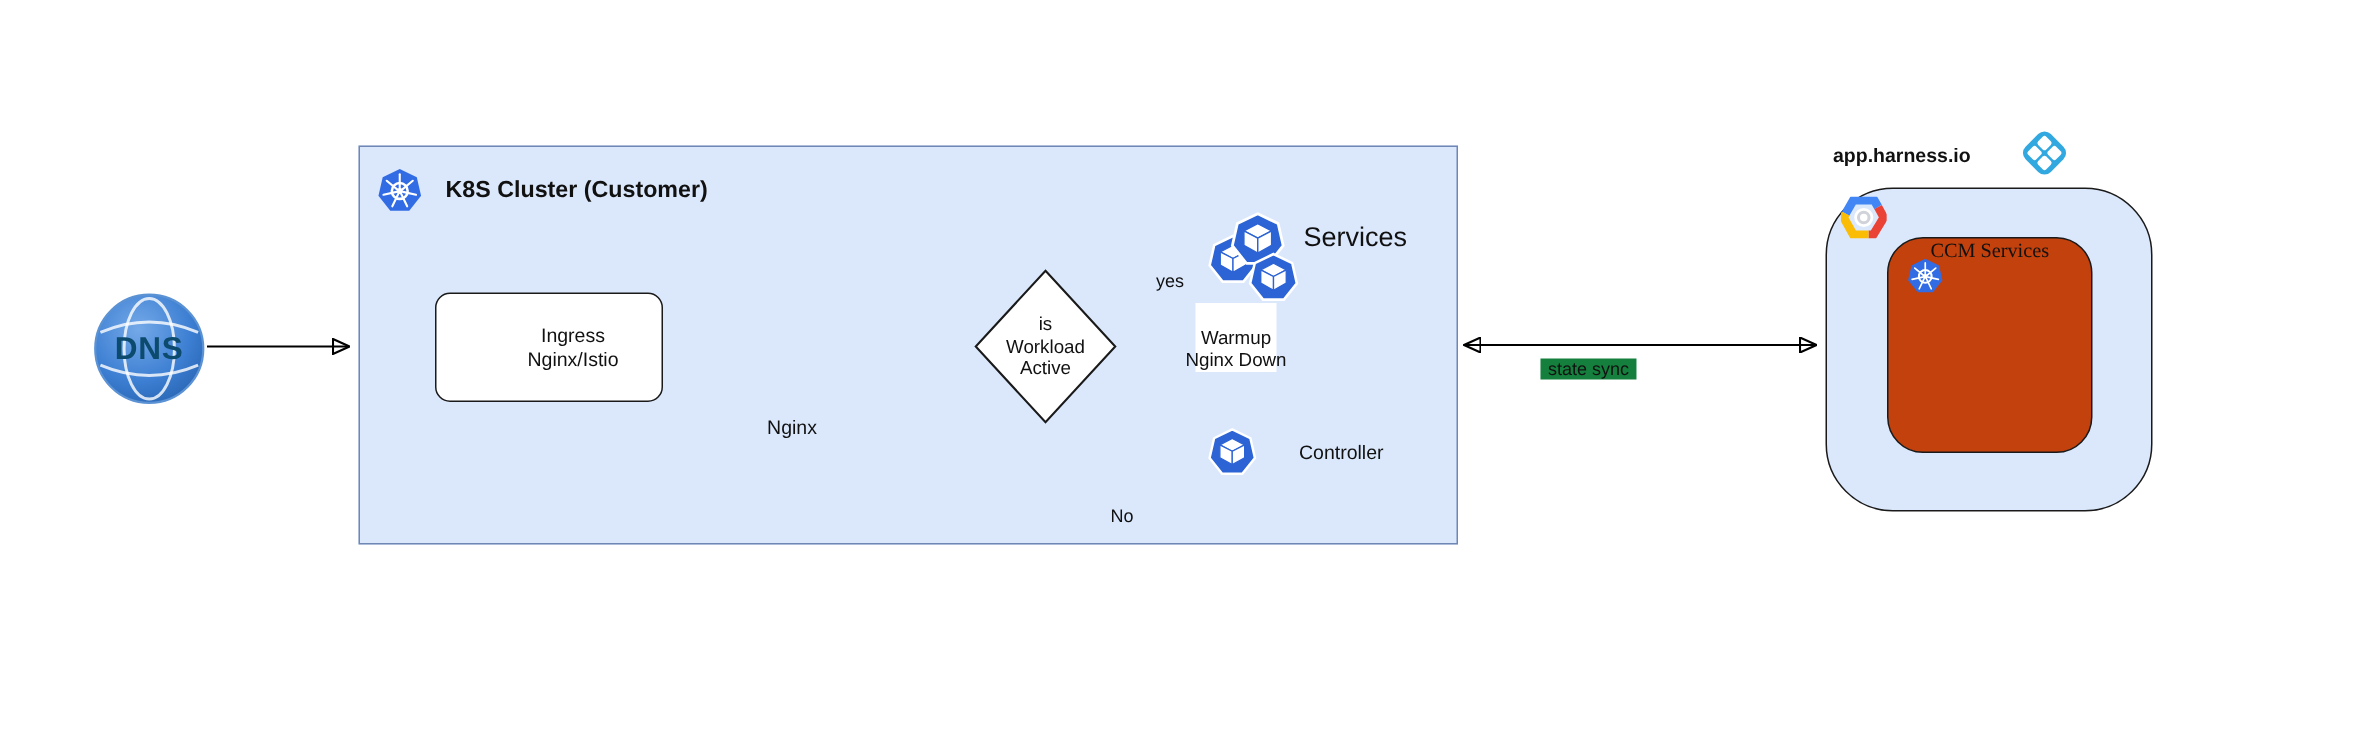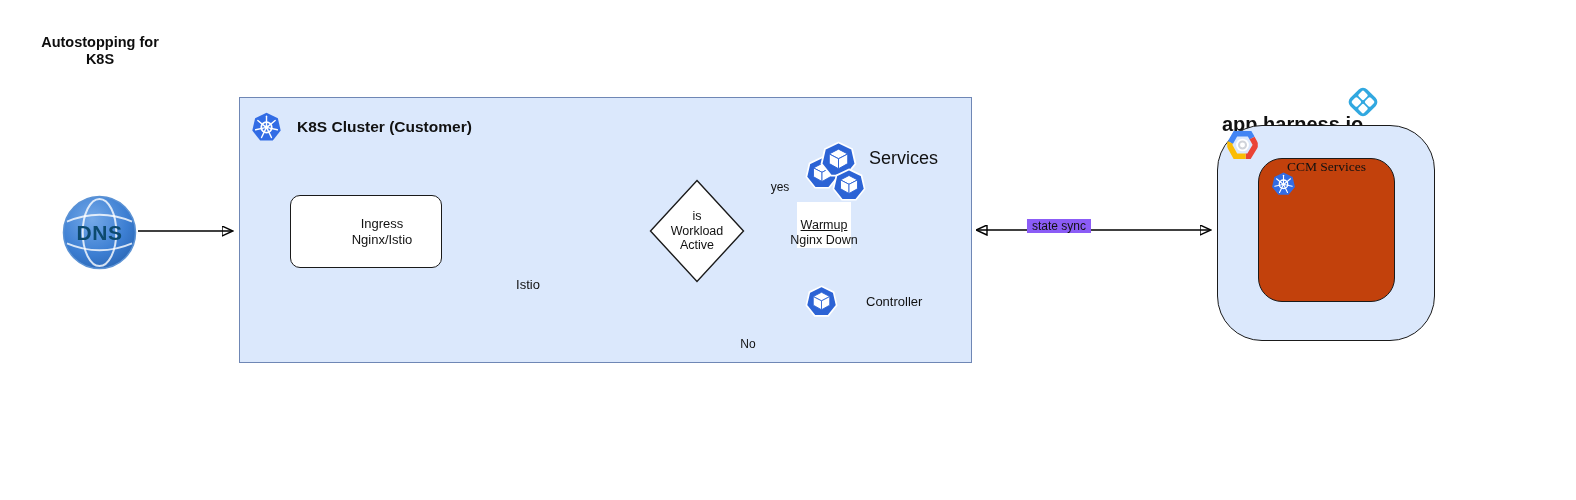--- a/index.html
+++ b/index.html
@@ -56,29 +56,29 @@
   .pod-c { left:28px; top:28px; width:34px; height:34px; }
   .services-label  { left:869px; top:150px; font-size:18px; line-height:16px; }
 
   .controller-wrap { left:805px; top:285px; width:33px; height:33px; }
   .controller-label { left:866px; top:294px; font-size:13px; line-height:16px; }
 
   .warmup-label {
     left:762px; top:218px; width:124px; text-align:center;
     font-size:12.5px; line-height:15px;
   }
-  .warmup-line1 { background:#ffffff; padding:16px 4px;text-decoration:underline; }
+  .warmup-line1 { background:#ffffff; padding:16px 4px; }
 
   .edge-label { position:absolute; transform:translate(-50%,-50%); font-size:12px; }
   .yes-label  { left:780px;  top:187px; }
   .no-label   { left:748px;  top:309px; background:var(--cluster-fill); padding:0 3px;margin-top:35px; }
-  .sync-label { left:1059px; top:226px; background:#8b5cf6; padding:0 5px; }
+  .sync-label { left:1059px; top:246px; background:#15803d; padding:0 5px; }
 
   
-  .harness-title { left:1222px; top:95px; font-size:20px; font-weight:bold; line-height:18px;margin-top:20px; }
+  .harness-title { left:1222px; top:95px; font-size:13px; font-weight:bold; line-height:18px; }
   .harness-icon  { left:1346px; top:85px; width:34px; height:34px; }
   .harness-box {
     left:1217px; top:125px; width:216px; height:214px;
     background:var(--cluster-fill); border:1.5px solid #1a1a1a; border-radius:45px;
   }
   .gcp-icon { left:1227px; top:131px; width:31px; height:28px; }
   .ccm-box {
     left:1258px; top:158px; width:135px; height:142px;
     background:#c2410c; border:1.4px solid #1a1a1a; border-radius:24px;
     display:flex; align-items:flex-start; justify-content:center; font-size:13.5px;font-family:Liberation Serif, serif;
@@ -158,22 +158,20 @@
     <path d="M138,231 L232,231" marker-end="url(#arrow)"></path>
     <path d="M413,230 L462,230" marker-start="url(#arrow)" marker-end="url(#arrow)"></path>
     <path d="M594,230 L644,230" marker-start="url(#arrow)" marker-end="url(#arrow)"></path>
     <path d="M752,230 L779,230 L779,153 L799,153" marker-start="url(#arrow)" marker-end="url(#arrow)"></path>
     <path d="M710,274 L710,308 L799,308" marker-start="url(#arrow)" marker-end="url(#arrow)"></path>
     <path d="M824,219 L824,203" marker-end="url(#arrow)"></path>
     <path d="M824,250 L824,278" marker-end="url(#arrow)"></path>
     <path d="M977,230 L1210,230" marker-start="url(#arrow)" marker-end="url(#arrow)"></path>
   </svg>
 
-  <div class="abs page-title pre">Autostopping for
-K8S</div>
 
   <div class="abs dns-wrap">
     <svg width="75" height="75" viewBox="0 0 76 76">
       <circle cx="38" cy="38" r="36.5" fill="url(#dnsg)" stroke="#5b92d4" stroke-width="1.5"></circle>
       <g fill="none" stroke="rgba(255,255,255,0.8)" stroke-width="2">
         <ellipse cx="38" cy="38" rx="17" ry="34"></ellipse>
         <path d="M5,27 Q38,13 71,27"></path>
         <path d="M5,49 Q38,63 71,49"></path>
       </g>
     </svg>
@@ -181,21 +179,21 @@
   </div>
 
   <div class="abs cluster"></div>
   <svg class="abs cluster-k8s-icon" viewBox="0 0 100 100">
     <use href="#sym-k8s"></use>
   </svg>
   <div class="abs cluster-title">K8S Cluster (Customer)</div>
 
   <div class="node ingress-box pre">Ingress
 Nginx/Istio</div>
-  <div class="abs router-caption">Istio</div>
+  <div class="abs router-caption">Nginx</div>
 
   <div class="abs diamond-wrap">
     <svg width="96" height="104" viewBox="0 0 96 104">
       <polygon points="48,1.5 94.5,52 48,102.5 1.5,52" fill="#ffffff" stroke="#1a1a1a" stroke-width="1.4"></polygon>
     </svg>
     <div class="diamond-label pre">is
 Workload
 Active</div>
   </div>
 

